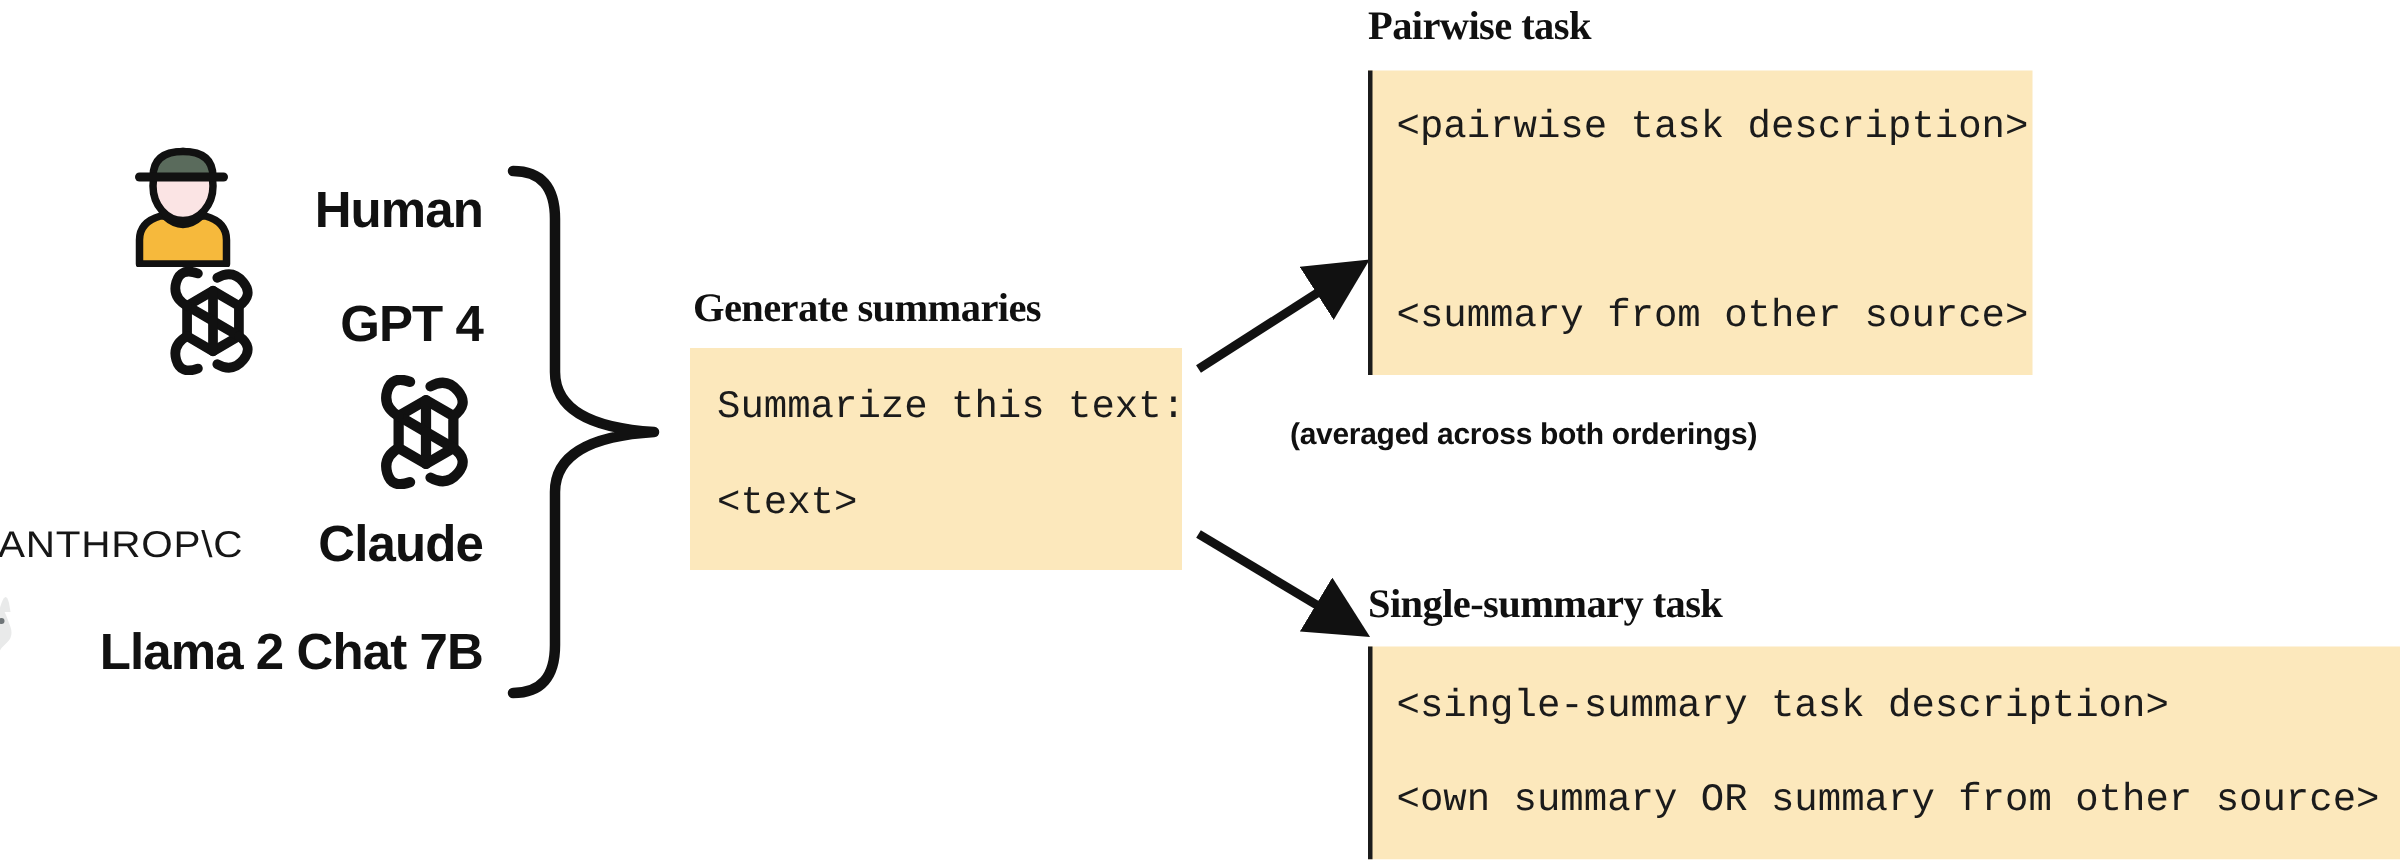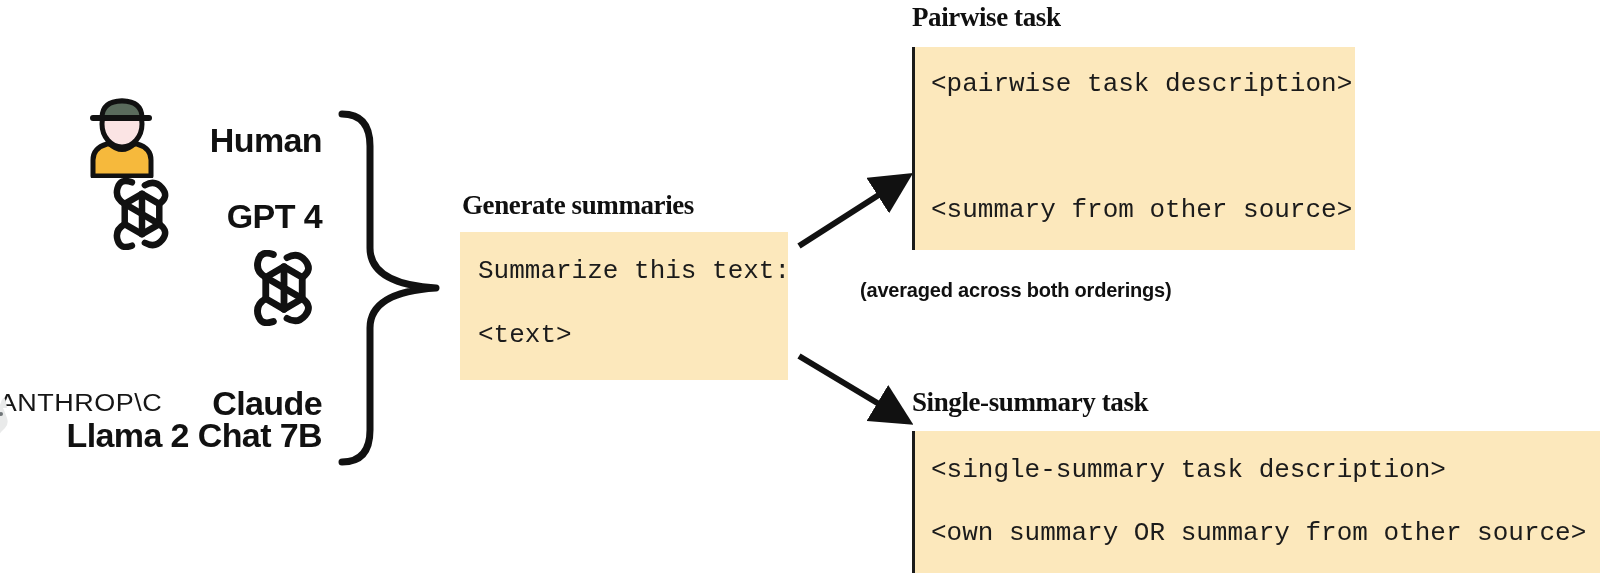--- a/index.html
+++ b/index.html
@@ -152,21 +152,21 @@
         <g fill="none" stroke="#111" stroke-width="9" stroke-linecap="round">
           <path d="M74 36 Q88 26 78 14 Q68 2 54 10"></path>
           <path d="M26 36 Q12 28 16 14 Q20 0 36 6"></path>
           <path d="M26 64 Q12 72 16 86 Q20 100 36 94"></path>
           <path d="M74 64 Q88 74 78 86 Q68 98 54 90"></path>
         </g>
       </svg>
     </span>
   </div>
 
-  <div class="source-row" style="top:340px; height:46px;margin-top:40px;">
+  <div class="source-row" style="top:340px; height:46px;">
     <span class="anthropic-word">ANTHROP\C</span>
     <span class="source-label" style="margin-left:9px;">Claude</span>
   </div>
 
   <div class="source-row" style="top:396px; height:78px;">
     <span class="source-icon">
       <svg width="64" height="78" viewBox="0 0 64 78">
         <g fill="#e9eaea">
           <path d="M34 10 Q44 8 47 16 L50 24 Q52 30 48 34 L44 38 Q40 44 38 52 L38 66 L32 66 L32 52 L22 52 L22 66 L16 66 L16 50 Q10 46 8 38 L6 28 Q4 20 10 16 L20 14 Q26 10 34 10 Z"></path>
           <path d="M33 8 Q36 0 39 8 L41 14 L31 14 Z"></path>

